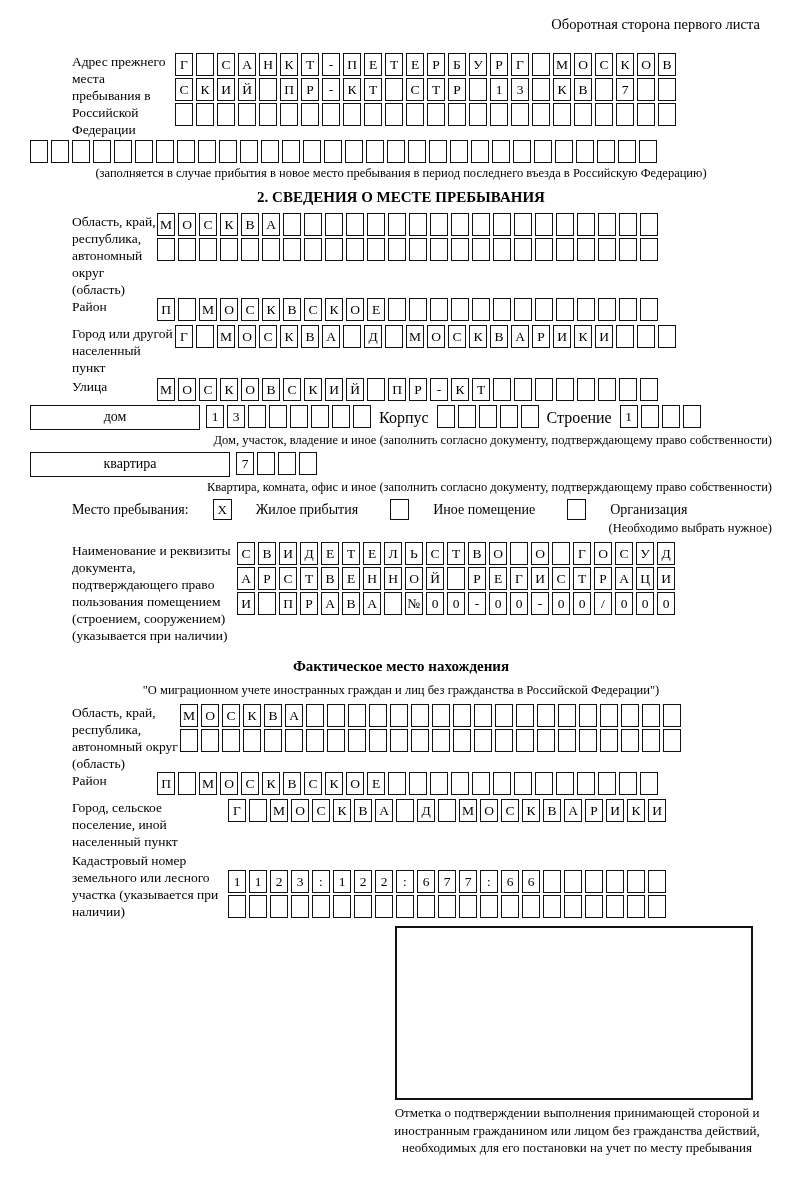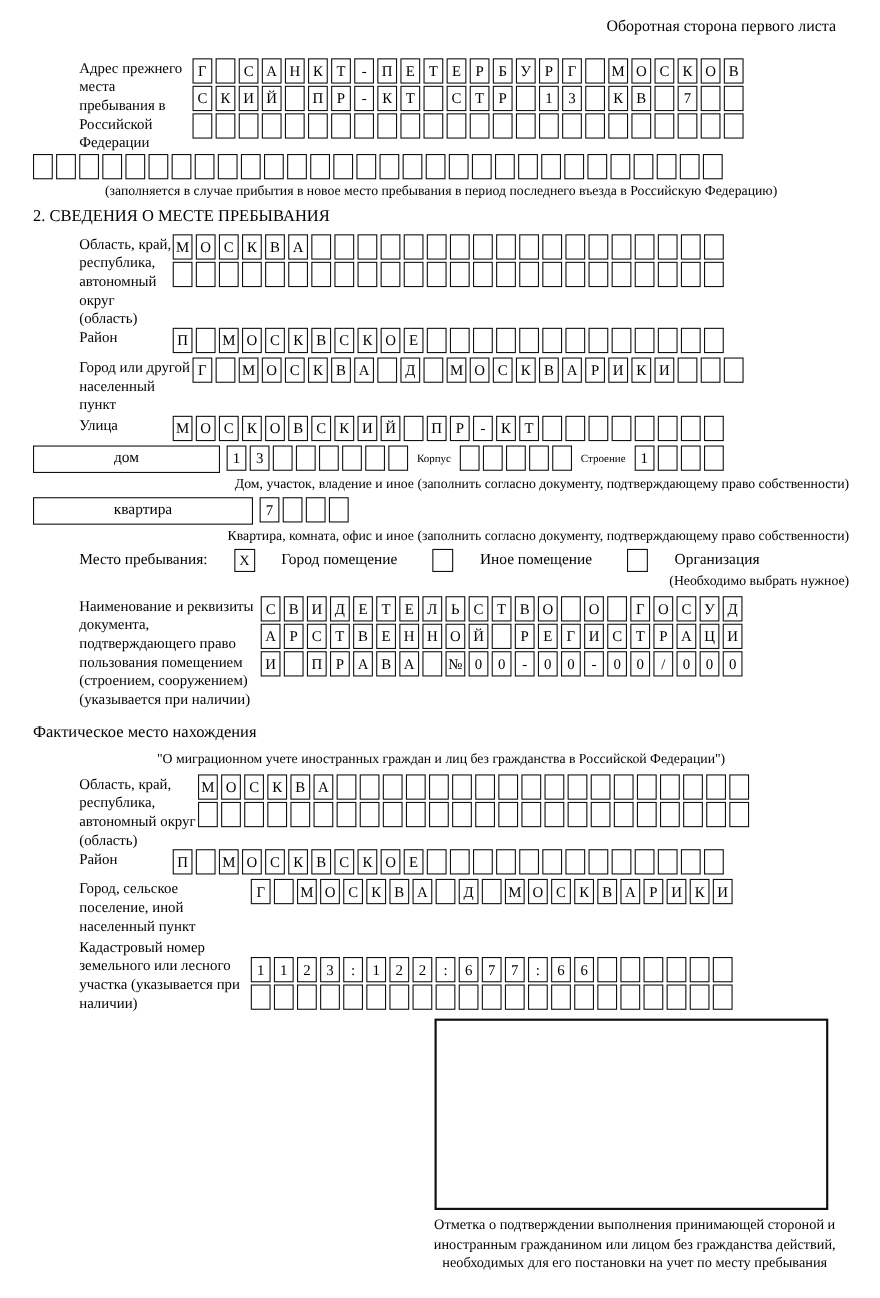--- a/index.html
+++ b/index.html
@@ -13,25 +13,25 @@
   .w145{width:145px}.w127{width:127px}.w150{width:150px}.w198{width:198px}.w207{width:207px}
 
   .rows > .cellrow { margin-bottom:2px; }
   .cellrow { display:flex; gap:3px; margin-bottom:2px; }
   .cell { width:18px; height:23px; border:1.8px solid #111; flex-shrink:0;
           font-size:13.5px; line-height:21px; text-align:center; }
 
   .caption { font-size:12.5px; line-height:16px;text-align:right; }
   .center { text-align:center; }
 
-  .sec-title { font-weight:normal; font-size:15px; text-align:left; margin:8px 0 7px 0; }
+  .sec-title { font-weight:bold; font-size:15px; text-align:center; margin:8px 0 7px 0; }
 
   .widebox { border:1.8px solid #111; height:25px; line-height:22px; text-align:center;
              font-size:14px; flex-shrink:0; }
-  .inline-lab { font-size:10px; line-height:25px; padding:0 8px; white-space:nowrap; }
+  .inline-lab { font-size:16px; line-height:25px; padding:0 8px; white-space:nowrap; }
 
   .chk { width:19px; height:21px; border:1.8px solid #111; display:inline-flex; align-items:center;
          justify-content:center; font-size:13px; flex-shrink:0; margin-top:0px; }
   .stay-row { display:flex; align-items:center; gap:24px; font-size:14px; margin-left:42px; }
   .stay-row .opt-lab { margin-right:8px; }
 
   .stamp-wrap { margin-top:6px; }
   .stamp-box { margin-left:365px; width:358px; height:174px; border:2px solid #111; }
   .stamp-caption { margin-left:352px; width:390px; text-align:center; font-size:13px; line-height:17.5px; margin-top:4px; }
 
@@ -348,21 +348,21 @@
         <span class="cell"></span>
         <span class="cell"></span>
         <span class="cell"></span>
       </div>
   </div>
   <div class="caption mb4">Квартира, комната, офис и иное (заполнить согласно документу, подтверждающему право собственности)</div>
 
   <div class="stay-row">
     <span>Место пребывания:</span>
     <span class="chk">X</span>
-    <span class="opt-lab">Город помещение</span>
+    <span class="opt-lab">Жилое прибытия</span>
     <span class="chk"></span>
     <span class="opt-lab">Иное помещение</span>
     <span class="chk"></span>
     <span class="opt-lab">Организация</span>
   </div>
   <div class="caption mb6" style="margin-left:160px">(Необходимо выбрать нужное)</div>
 
   <div class="frow mb4">
     <div class="label w207">Наименование и реквизиты документа, подтверждающего право пользования помещением (строением, сооружением) (указывается при наличии)</div>
     <div class="rows">

